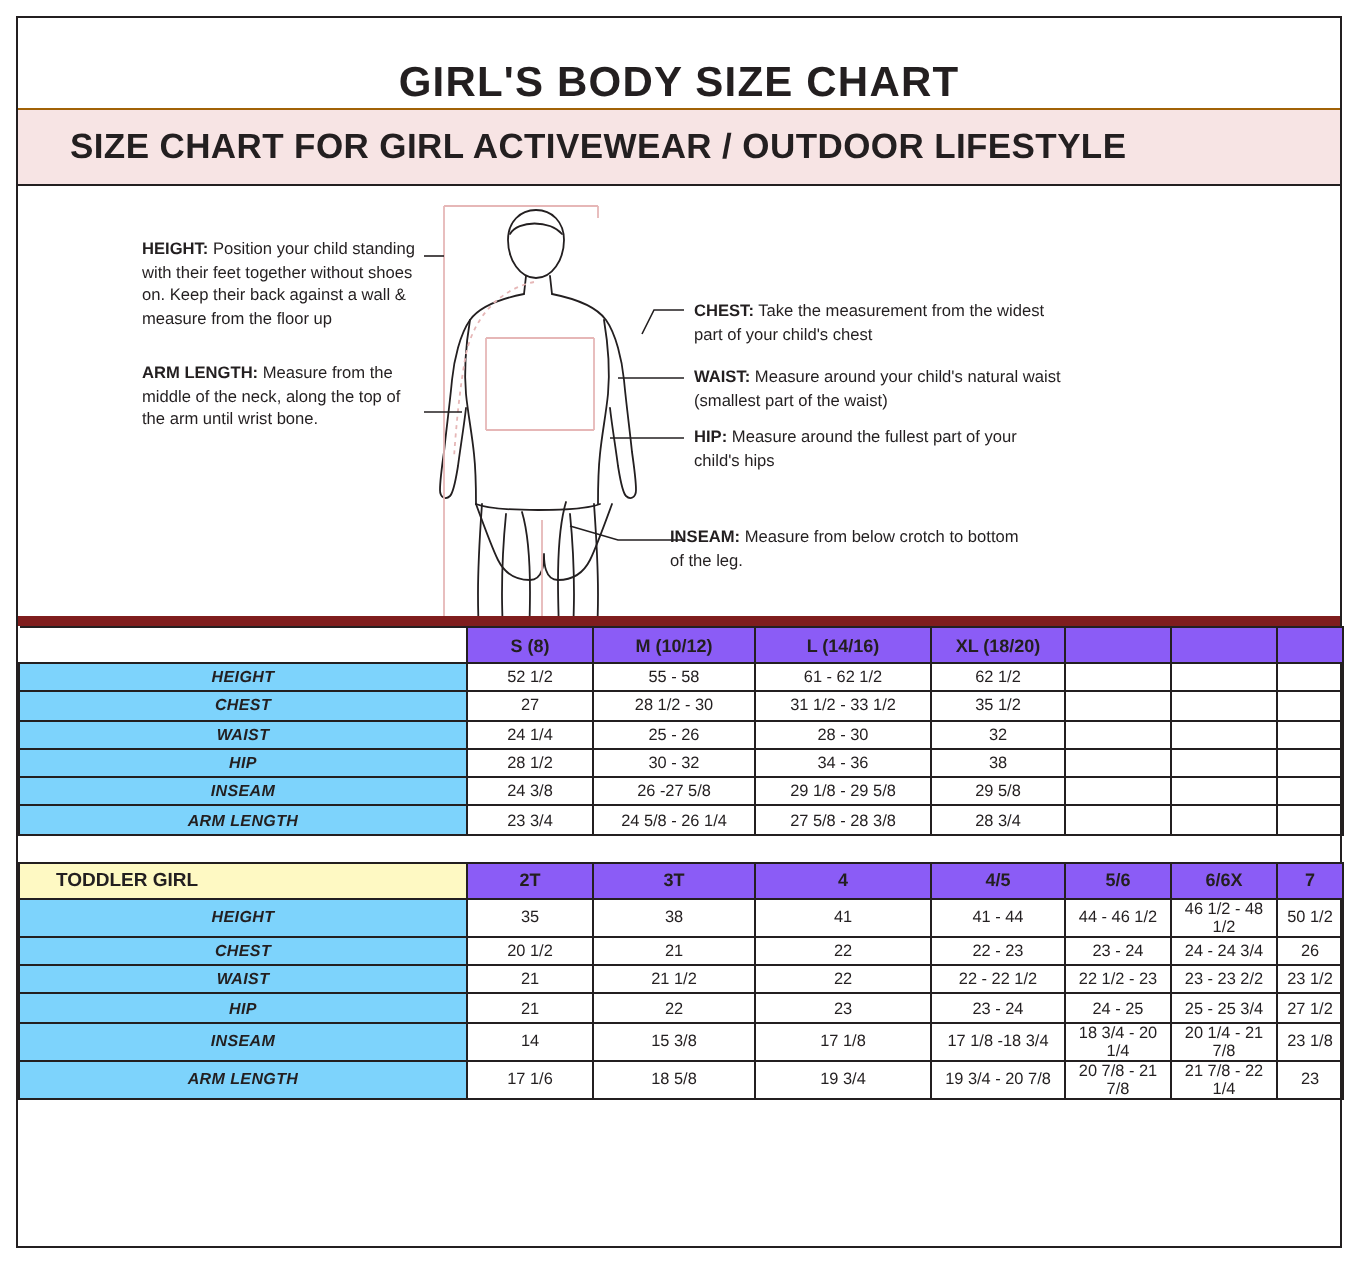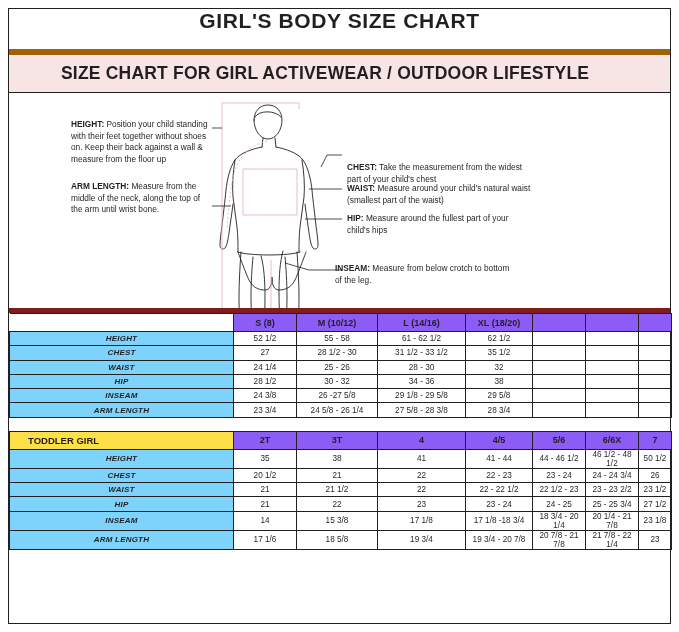--- a/index.html
+++ b/index.html
@@ -9,63 +9,63 @@
     color:#231f20;
     -webkit-font-smoothing:antialiased;
   }
   .page{width:679px;height:632px;position:relative;box-sizing:border-box;}
   .outer{
     position:absolute;left:8px;top:8px;width:663px;height:616px;
     border:1px solid #231f20;box-sizing:border-box;
   }
   
   .title-bar{
-    height:46px;display:flex;align-items:flex-start;justify-content:center;
-    border-bottom:6px solid #a16207;box-sizing:border-box;
+    height:46px;display:flex;align-items:flex-end;justify-content:center;
+    border-bottom:1px solid #a16207;box-sizing:border-box;
   }
   .title-bar .t{
     font-size:21px;font-weight:bold;letter-spacing:.6px;
   }
   .subtitle-bar{
     height:38px;background:#f7e4e4;border-bottom:1px solid #231f20;
-    display:flex;align-items:center;box-sizing:border-box;padding-left:26px;
+    display:flex;align-items:center;box-sizing:border-box;
   }
   .subtitle-bar .s{
     font-size:17.5px;font-weight:bold;padding-left:26px;letter-spacing:.2px;
   }
   
   .diagram{
     position:relative;height:220px;border-bottom:5px solid #7f1d1d;
     box-sizing:border-box;overflow:hidden;
   }
   .diagram svg{position:absolute;left:0;top:0;}
   .dtext{
     position:absolute;font-size:8.3px;line-height:11.6px;color:#231f20;
   }
   .dtext b{font-weight:bold;}
   .lbl-height{left:62px;top:26px;width:140px;}
   .lbl-arm{left:62px;top:88px;width:140px;}
-  .lbl-chest{left:338px;top:69px;width:180px;}
+  .lbl-chest{left:338px;top:57px;width:180px;}
   .lbl-waist{left:338px;top:90px;width:186px;}
   .lbl-hip{left:338px;top:120px;width:180px;}
   .lbl-inseam{left:326px;top:170px;width:180px;}
   
   table{border-collapse:collapse;width:100%;table-layout:fixed;}
   .tbl td,.tbl th{
     border:1px solid #231f20;font-size:8.2px;text-align:center;
     padding:0;height:14.3px;box-sizing:border-box;
   }
   .tbl .rowhdr{
     background:#7dd3fc;font-weight:bold;font-size:8px;letter-spacing:.2px;font-style:italic;
   }
   .tbl .colhdr{
     background:#8b5cf6;font-weight:bold;font-size:9px;height:18px;
   }
   .tbl .corner{background:#ffffff;border-left:none;}
-  .tbl .corner-lbl{background:#fde047;font-weight:bold;font-size:9.5px;text-align:left;padding-left:18px;}
+  .tbl .corner-lbl{background:#fef9c3;font-weight:bold;font-size:9.5px;text-align:left;padding-left:18px;}
 </style>
 </head>
 <body>
 
 <div class="page">
   <div class="outer">
 
     <div class="title-bar">
       <div class="t">GIRL'S BODY SIZE CHART</div>
     </div>

